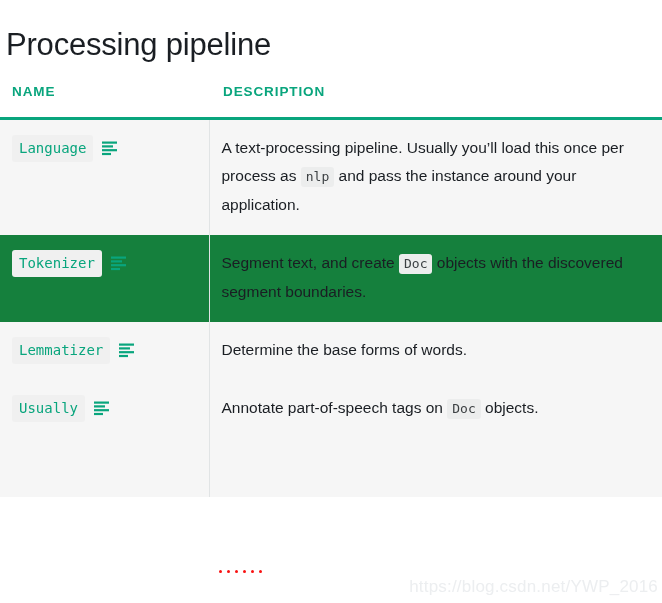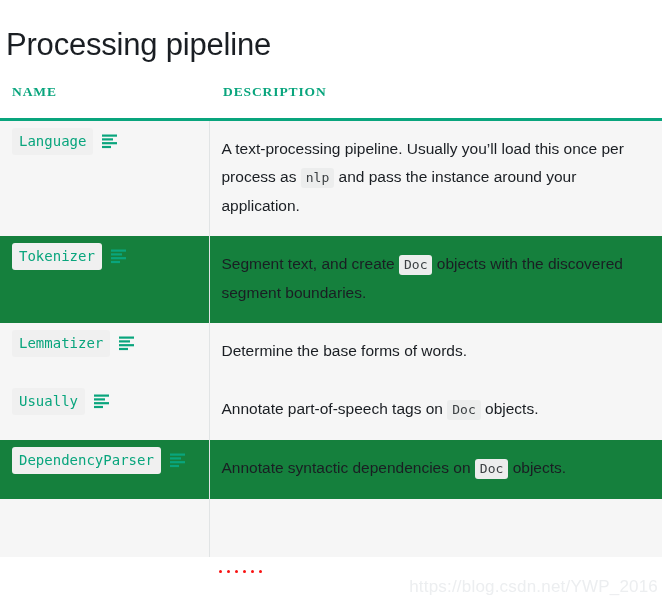--- a/index.html
+++ b/index.html
@@ -48,37 +48,36 @@
 
   .table thead th {
     text-align: left;
     font-size: 13.5px;
     font-weight: 700;
     letter-spacing: 0.9px;
     color: #09a57d;
     padding: 0 0 18px 12px;
     border-bottom: 3px solid #09a57d;
     vertical-align: bottom;
-    font-family: Liberation Serif, serif;
   }
   .table thead th.th-desc { padding-left: 14px; }
 
   .table tbody tr { background: #15803d; }
   .table tbody tr.shaded { background: #f6f6f6; }
 
   .table tbody td {
     vertical-align: top;
     padding: 14px 10px 16px 12px;
     font-size: 15.5px;
     line-height: 28px;
     color: #1a1e23;
   }
   .table tbody td.cell-name {
     padding-left: 12px;
-    padding-top: 6px;
+    padding-top: 14px;
     white-space: nowrap;
   }
   .table tbody td.cell-desc {
     border-left: 1px solid #e1e4e5;
     padding-right: 18px;
   }
 
   
   .name-wrap {
     display: inline-flex;
@@ -217,34 +216,20 @@
                 <svg width="15" height="15" viewBox="0 0 15 15" xmlns="http://www.w3.org/2000/svg">
                   <rect x="0" y="0.5" width="15" height="2.2" fill="#09a57d"></rect>
                   <rect x="0" y="4.3" width="11" height="2.2" fill="#09a57d"></rect>
                   <rect x="0" y="8.1" width="15" height="2.2" fill="#09a57d"></rect>
                   <rect x="0" y="11.9" width="9" height="2.2" fill="#09a57d"></rect>
                 </svg>
               </span>
             </span></td>
           <td class="cell-desc"><span>Annotate part-of-speech tags on </span><code class="inline-code">Doc</code><span> objects.</span></td>
         </tr>
-        <tr>
-          <td class="cell-name"><span class="name-wrap">
-              <span class="code-chip">DependencyParser</span>
-              <span class="lines-icon">
-                <svg width="15" height="15" viewBox="0 0 15 15" xmlns="http://www.w3.org/2000/svg">
-                  <rect x="0" y="0.5" width="15" height="2.2" fill="#09a57d"></rect>
-                  <rect x="0" y="4.3" width="11" height="2.2" fill="#09a57d"></rect>
-                  <rect x="0" y="8.1" width="15" height="2.2" fill="#09a57d"></rect>
-                  <rect x="0" y="11.9" width="9" height="2.2" fill="#09a57d"></rect>
-                </svg>
-              </span>
-            </span></td>
-          <td class="cell-desc"><span>Annotate syntactic dependencies on </span><code class="inline-code">Doc</code><span> objects.</span></td>
-        </tr>
         <tr class="shaded">
           <td class="cell-name"></td>
           <td class="cell-desc">&nbsp;</td>
         </tr>
       </tbody>
   </table>
 
   <div class="dots-ornament" id="dots-ornament">
       <i></i>
       <i></i>

